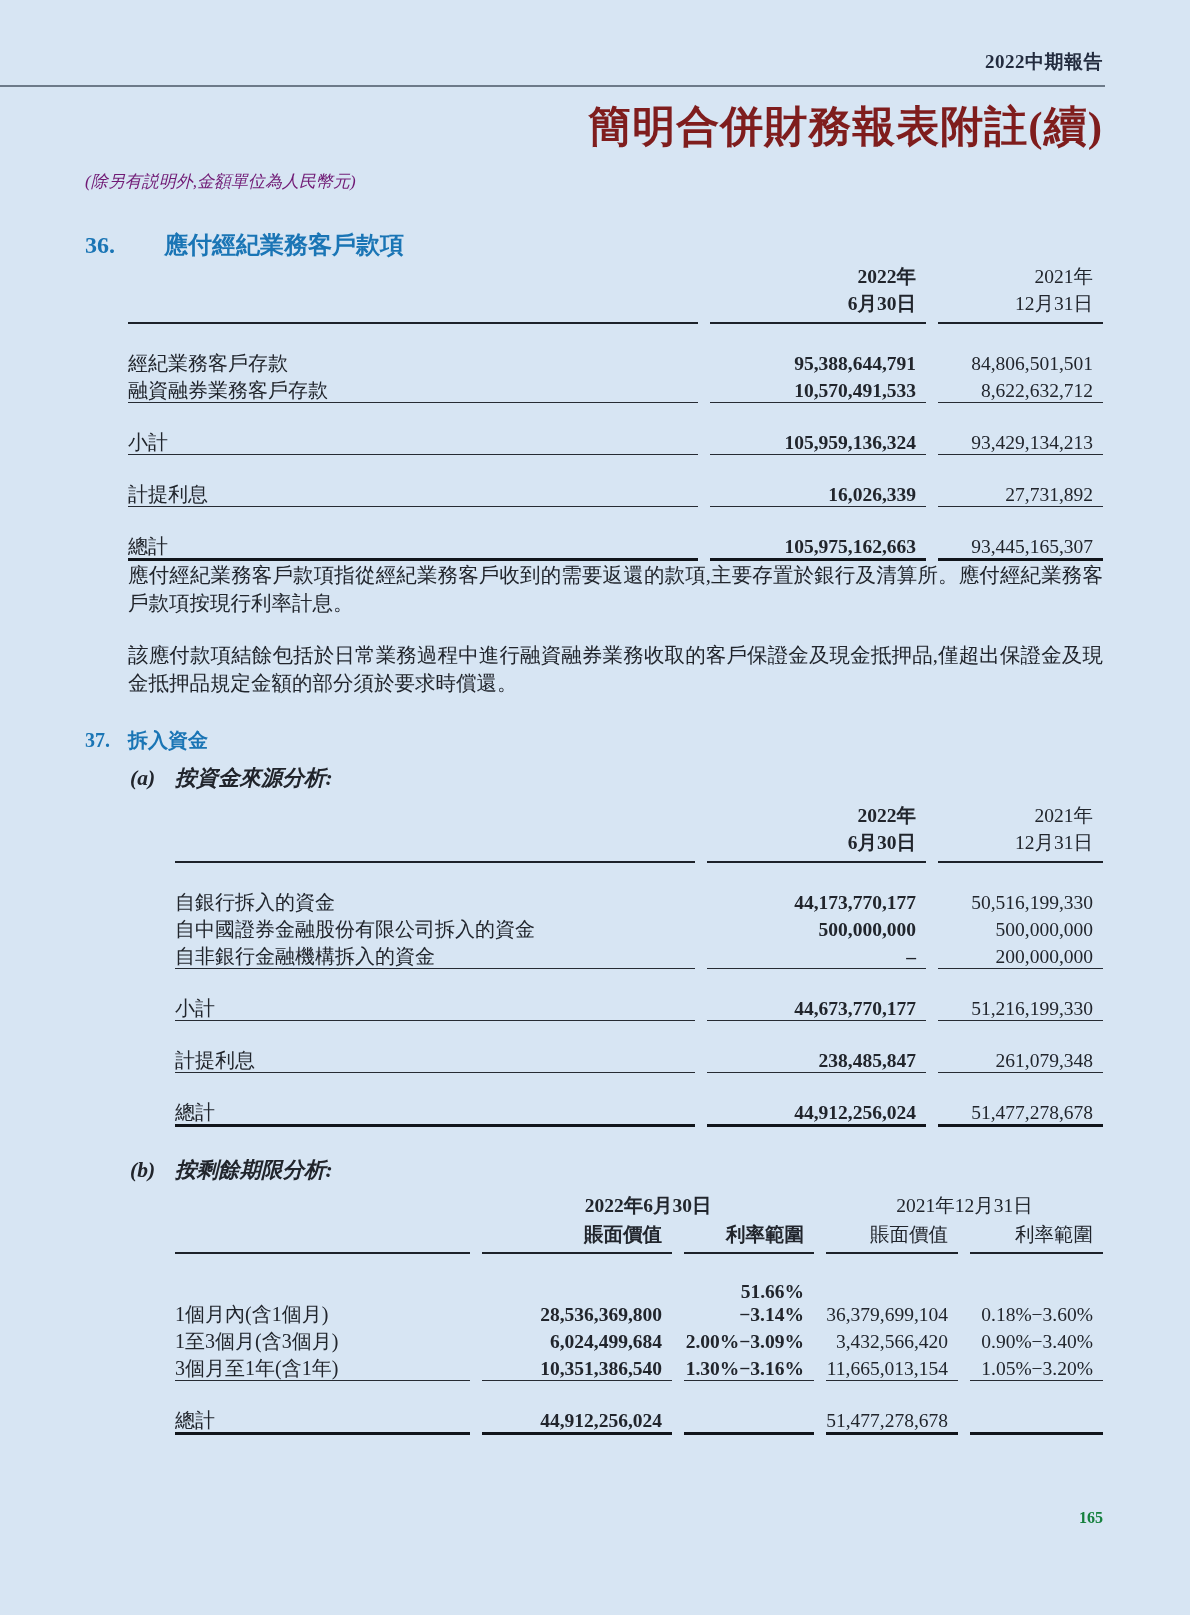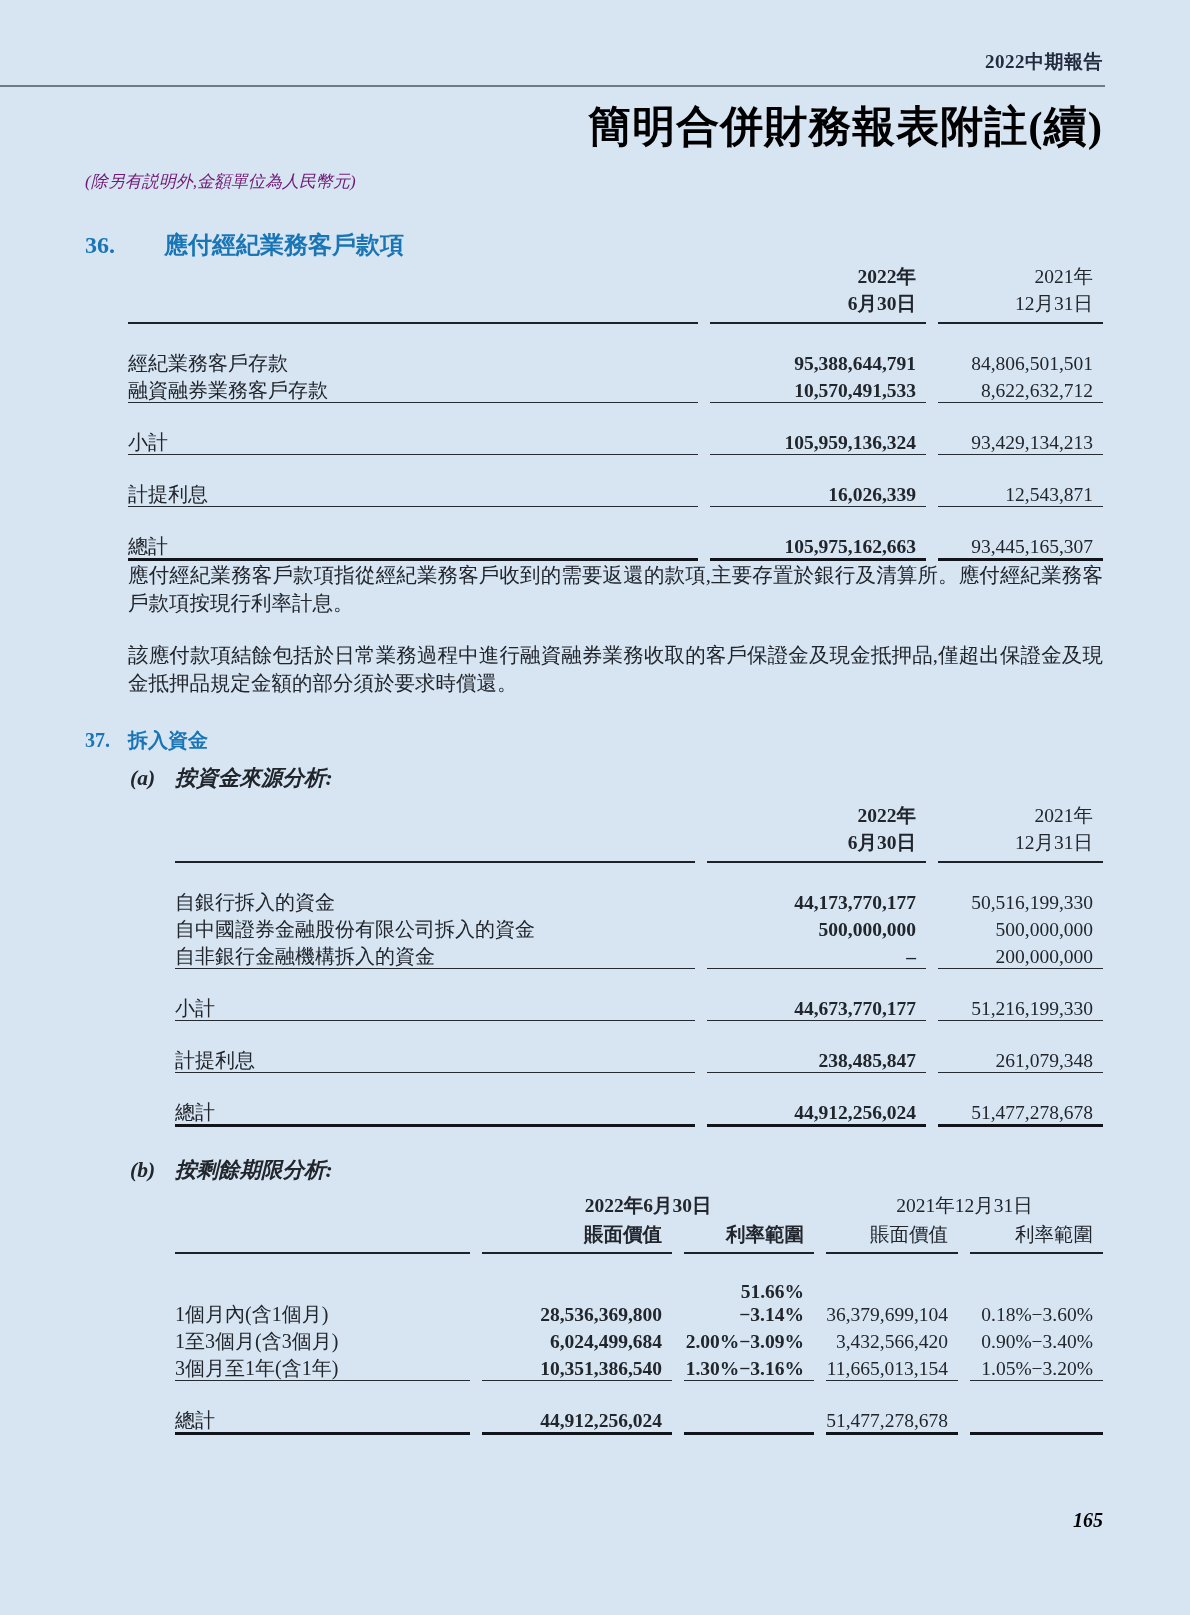--- a/index.html
+++ b/index.html
@@ -18,21 +18,21 @@
     text-align:right; font-size:19px; font-weight:bold;
     color:#232c3f; letter-spacing:0.5px; line-height:23px;
   }
   .top-rule {
     position:absolute; left:0; top:85px;
     width:1105px; height:2px; background:#6d7a89;
   }
   .doc-title {
     text-align:right; margin-top:28px;
     font-size:43px; line-height:52px; font-weight:bold;
-    color:#000000; letter-spacing:1px;
+    color:#7f1d1d; letter-spacing:1px;
   }
   .doc-subtitle {
     margin-top:18px;
     font-size:17px; line-height:21px; font-style:italic; color:#701a75;
   }
   .sec-head { display:flex; align-items:baseline; color:#1a75b5; font-weight:bold; }
   .sec-head.h36 { margin-top:38px; font-size:24px; line-height:31px;gap:36px; }
   .sec-head.h37 { margin-top:28px; font-size:20px; line-height:31px; }
   .sec-num { width:43px; flex:none; }
   .sub-head {
@@ -74,21 +74,21 @@
   p.body-text {
     margin:0 0 0 43px; width:975px;
     font-size:20.5px; line-height:28px; text-align:justify;
     color:#21252c;
   }
   p.body-text.p1 { }
   p.body-text.p2 { margin-top:24px; }
 
   .page-number {
     position:absolute; top:1509px; right:87px;
-    font-size:20px; font-weight:bold; color:#000000;font-style:italic;
+    font-size:16px; font-weight:bold; color:#15803d;
   }
 </style>
 </head>
 <body>
 
 <div class="page">
 
   <div class="report-label">2022中期報告</div>
   <div class="top-rule"></div>
 
@@ -139,21 +139,21 @@
           <td>小計</td>
           <td class="num b2022">105,959,136,324</td>
           <td class="num">93,429,134,213</td>
         </tr>
         <tr class="sp">
             <td colspan="3"></td>
           </tr>
         <tr class="row rule-thin">
           <td>計提利息</td>
           <td class="num b2022">16,026,339</td>
-          <td class="num">12,543,871</td>
+          <td class="num">27,731,892</td>
         </tr>
         <tr class="sp">
             <td colspan="3"></td>
           </tr>
         <tr class="row rule-total">
           <td>總計</td>
           <td class="num b2022">105,975,162,663</td>
           <td class="num">93,445,165,307</td>
         </tr>
       </tbody>

